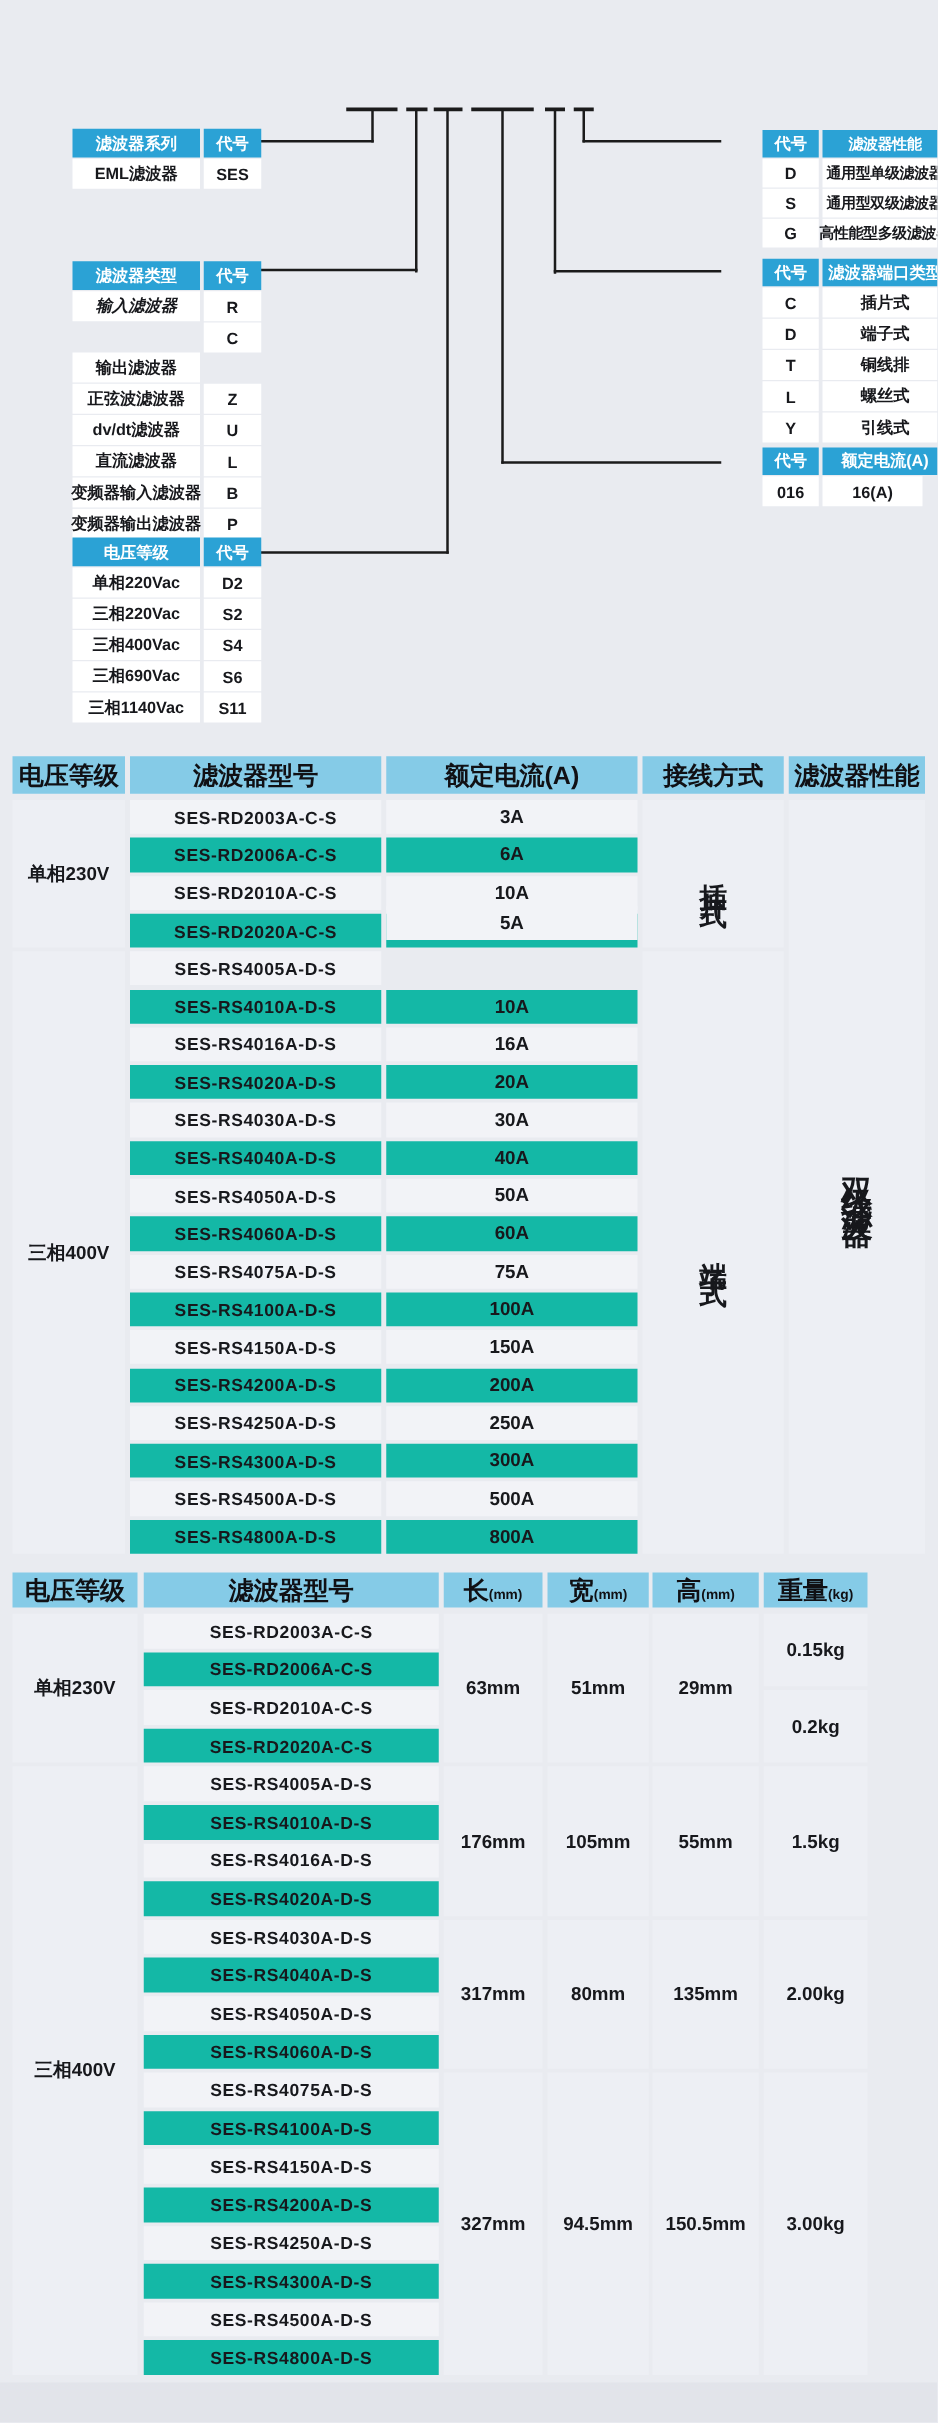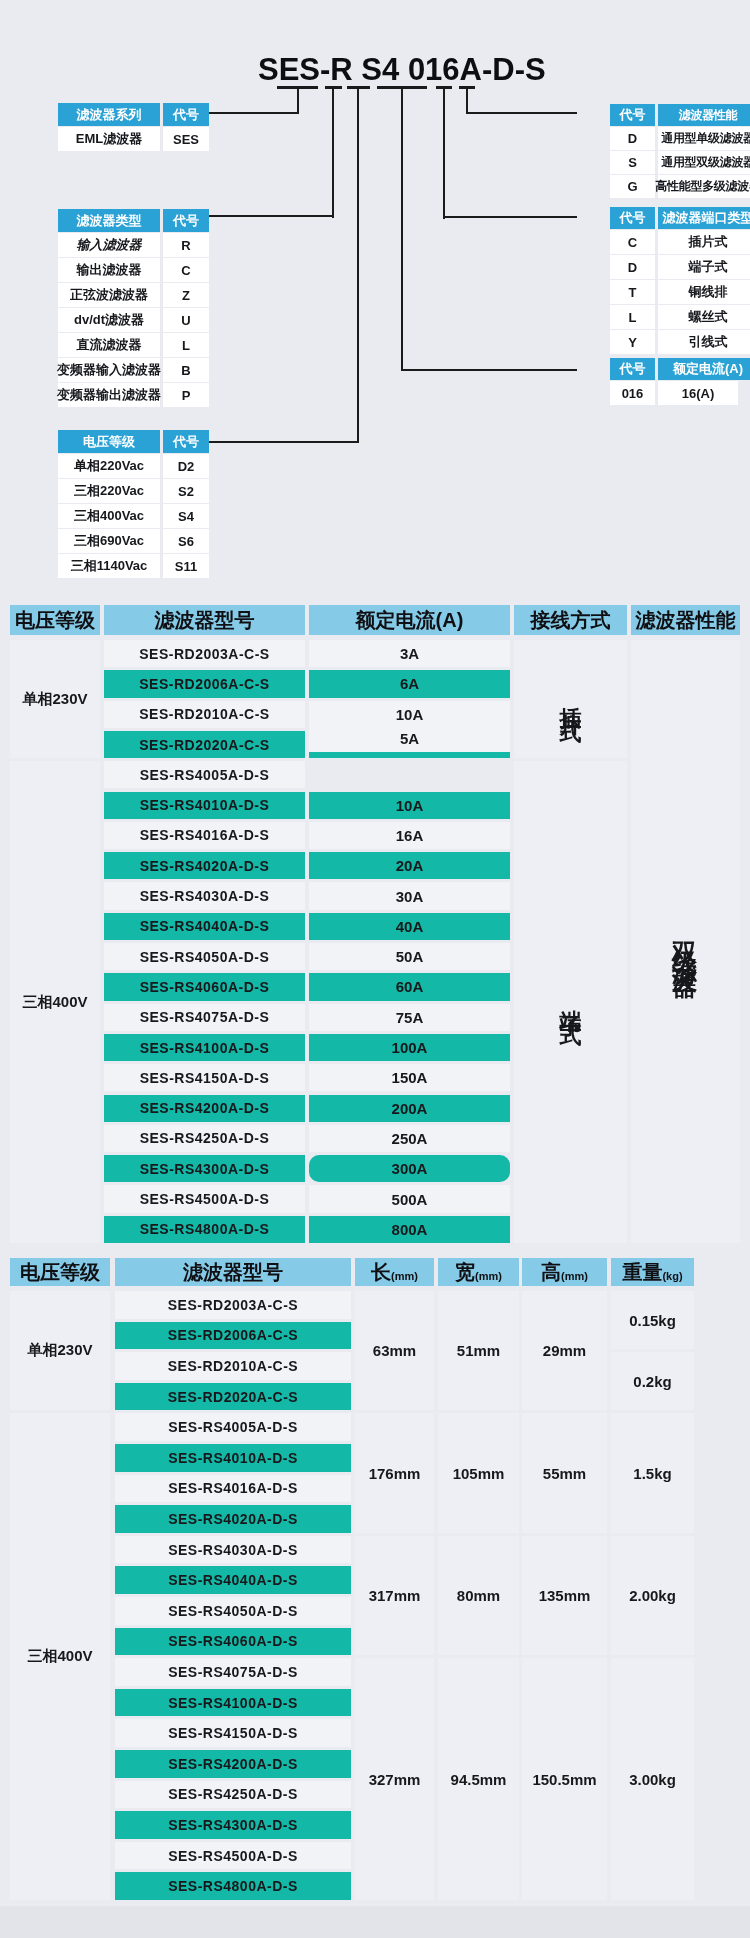--- a/index.html
+++ b/index.html
@@ -33,21 +33,20 @@
   .vtext{writing-mode:vertical-rl;text-orientation:upright;letter-spacing:7px;
          font-size:22px;background:#edeff4;}
   .vtext.big{font-size:25px;letter-spacing:8px;}
   .bottom-strip{position:absolute;left:0;top:1906px;width:750px;height:32px;background:#e2e4ea;}
 </style>
 </head>
 <body>
 
 <div id="canvas">
 
-  <div class="model-title">SES-R S4 016A-D-S</div>
 
   <div id="lines">
       <div class="ln" style="left: 277px; top: 86px; width: 41px; height: 3px;"></div>
       <div class="ln" style="left: 325px; top: 86px; width: 17px; height: 3px;"></div>
       <div class="ln" style="left: 347px; top: 86px; width: 23px; height: 3px;"></div>
       <div class="ln" style="left: 377px; top: 86px; width: 50px; height: 3px;"></div>
       <div class="ln" style="left: 436px; top: 86px; width: 16px; height: 3px;"></div>
       <div class="ln" style="left: 459px; top: 86px; width: 16px; height: 3px;"></div>
       <div class="ln" style="left: 297px; top: 88px; width: 2px; height: 26px;"></div>
       <div class="ln" style="left: 332px; top: 88px; width: 2px; height: 130px;"></div>
@@ -77,21 +76,21 @@
       <div class="mini " style="left: 25px; top: 209px;">
         <div class="mrow">
           <div class="mcell h v1" style="width: 102px; height: 23px;">滤波器类型</div>
           <div class="mcell h v2" style="width: 46px; height: 23px;">代号</div>
         </div>
         <div class="mrow">
           <div class="mcell v1" style="width: 102px; height: 24px; font-style: italic;">输入滤波器</div>
           <div class="mcell v2" style="width: 46px; height: 24px;">R</div>
         </div>
         <div class="mrow">
-          <div class="mcell v1" style="width: 102px; height: 24px;">输出滤波器</div>
+          <div class="mcell v1" style="width: 102px; height: 24px; margin-top: 24px;">输出滤波器</div>
           <div class="mcell v2" style="width: 46px; height: 24px;">C</div>
         </div>
         <div class="mrow">
           <div class="mcell v1" style="width: 102px; height: 24px;">正弦波滤波器</div>
           <div class="mcell v2" style="width: 46px; height: 24px;">Z</div>
         </div>
         <div class="mrow">
           <div class="mcell v1" style="width: 102px; height: 24px;">dv/dt滤波器</div>
           <div class="mcell v2" style="width: 46px; height: 24px;">U</div>
         </div>
@@ -226,21 +225,21 @@
       <div class="cell amp row-light" style="left: 309px; top: 1003.6px; width: 201px; height: 27.3px;">75A</div>
       <div class="cell model row-gray" style="left: 104px; top: 1033.9px; width: 201px; height: 27.3px;">SES-RS4100A-D-S</div>
       <div class="cell amp row-gray" style="left: 309px; top: 1033.9px; width: 201px; height: 27.3px;">100A</div>
       <div class="cell model row-light" style="left: 104px; top: 1064.2px; width: 201px; height: 27.3px;">SES-RS4150A-D-S</div>
       <div class="cell amp row-light" style="left: 309px; top: 1064.2px; width: 201px; height: 27.3px;">150A</div>
       <div class="cell model row-gray" style="left: 104px; top: 1094.5px; width: 201px; height: 27.3px;">SES-RS4200A-D-S</div>
       <div class="cell amp row-gray" style="left: 309px; top: 1094.5px; width: 201px; height: 27.3px;">200A</div>
       <div class="cell model row-light" style="left: 104px; top: 1124.8px; width: 201px; height: 27.3px;">SES-RS4250A-D-S</div>
       <div class="cell amp row-light" style="left: 309px; top: 1124.8px; width: 201px; height: 27.3px;">250A</div>
       <div class="cell model row-gray" style="left: 104px; top: 1155.1px; width: 201px; height: 27.3px;">SES-RS4300A-D-S</div>
-      <div class="cell amp row-gray" style="left: 309px; top: 1155.1px; width: 201px; height: 27.3px; border-radius: 10px;">300A</div>
+      <div class="cell amp row-gray" style="left: 309px; top: 1155.1px; width: 201px; height: 27.3px;">300A</div>
       <div class="cell model row-light" style="left: 104px; top: 1185.4px; width: 201px; height: 27.3px;">SES-RS4500A-D-S</div>
       <div class="cell amp row-light" style="left: 309px; top: 1185.4px; width: 201px; height: 27.3px;">500A</div>
       <div class="cell model row-gray" style="left: 104px; top: 1215.7px; width: 201px; height: 27.3px;">SES-RS4800A-D-S</div>
       <div class="cell amp row-gray" style="left: 309px; top: 1215.7px; width: 201px; height: 27.3px;">800A</div>
       <div class="cell vtext" style="left: 514px; top: 640px; width: 113px; height: 118.2px;">插片式</div>
       <div class="cell vtext" style="left: 514px; top: 761.2px; width: 113px; height: 481.8px;">端子式</div>
       <div class="cell vtext big" style="left: 631px; top: 640px; width: 109px; height: 603px;">双级滤波器</div>
     </div>
 
   <div id="dim-table">

